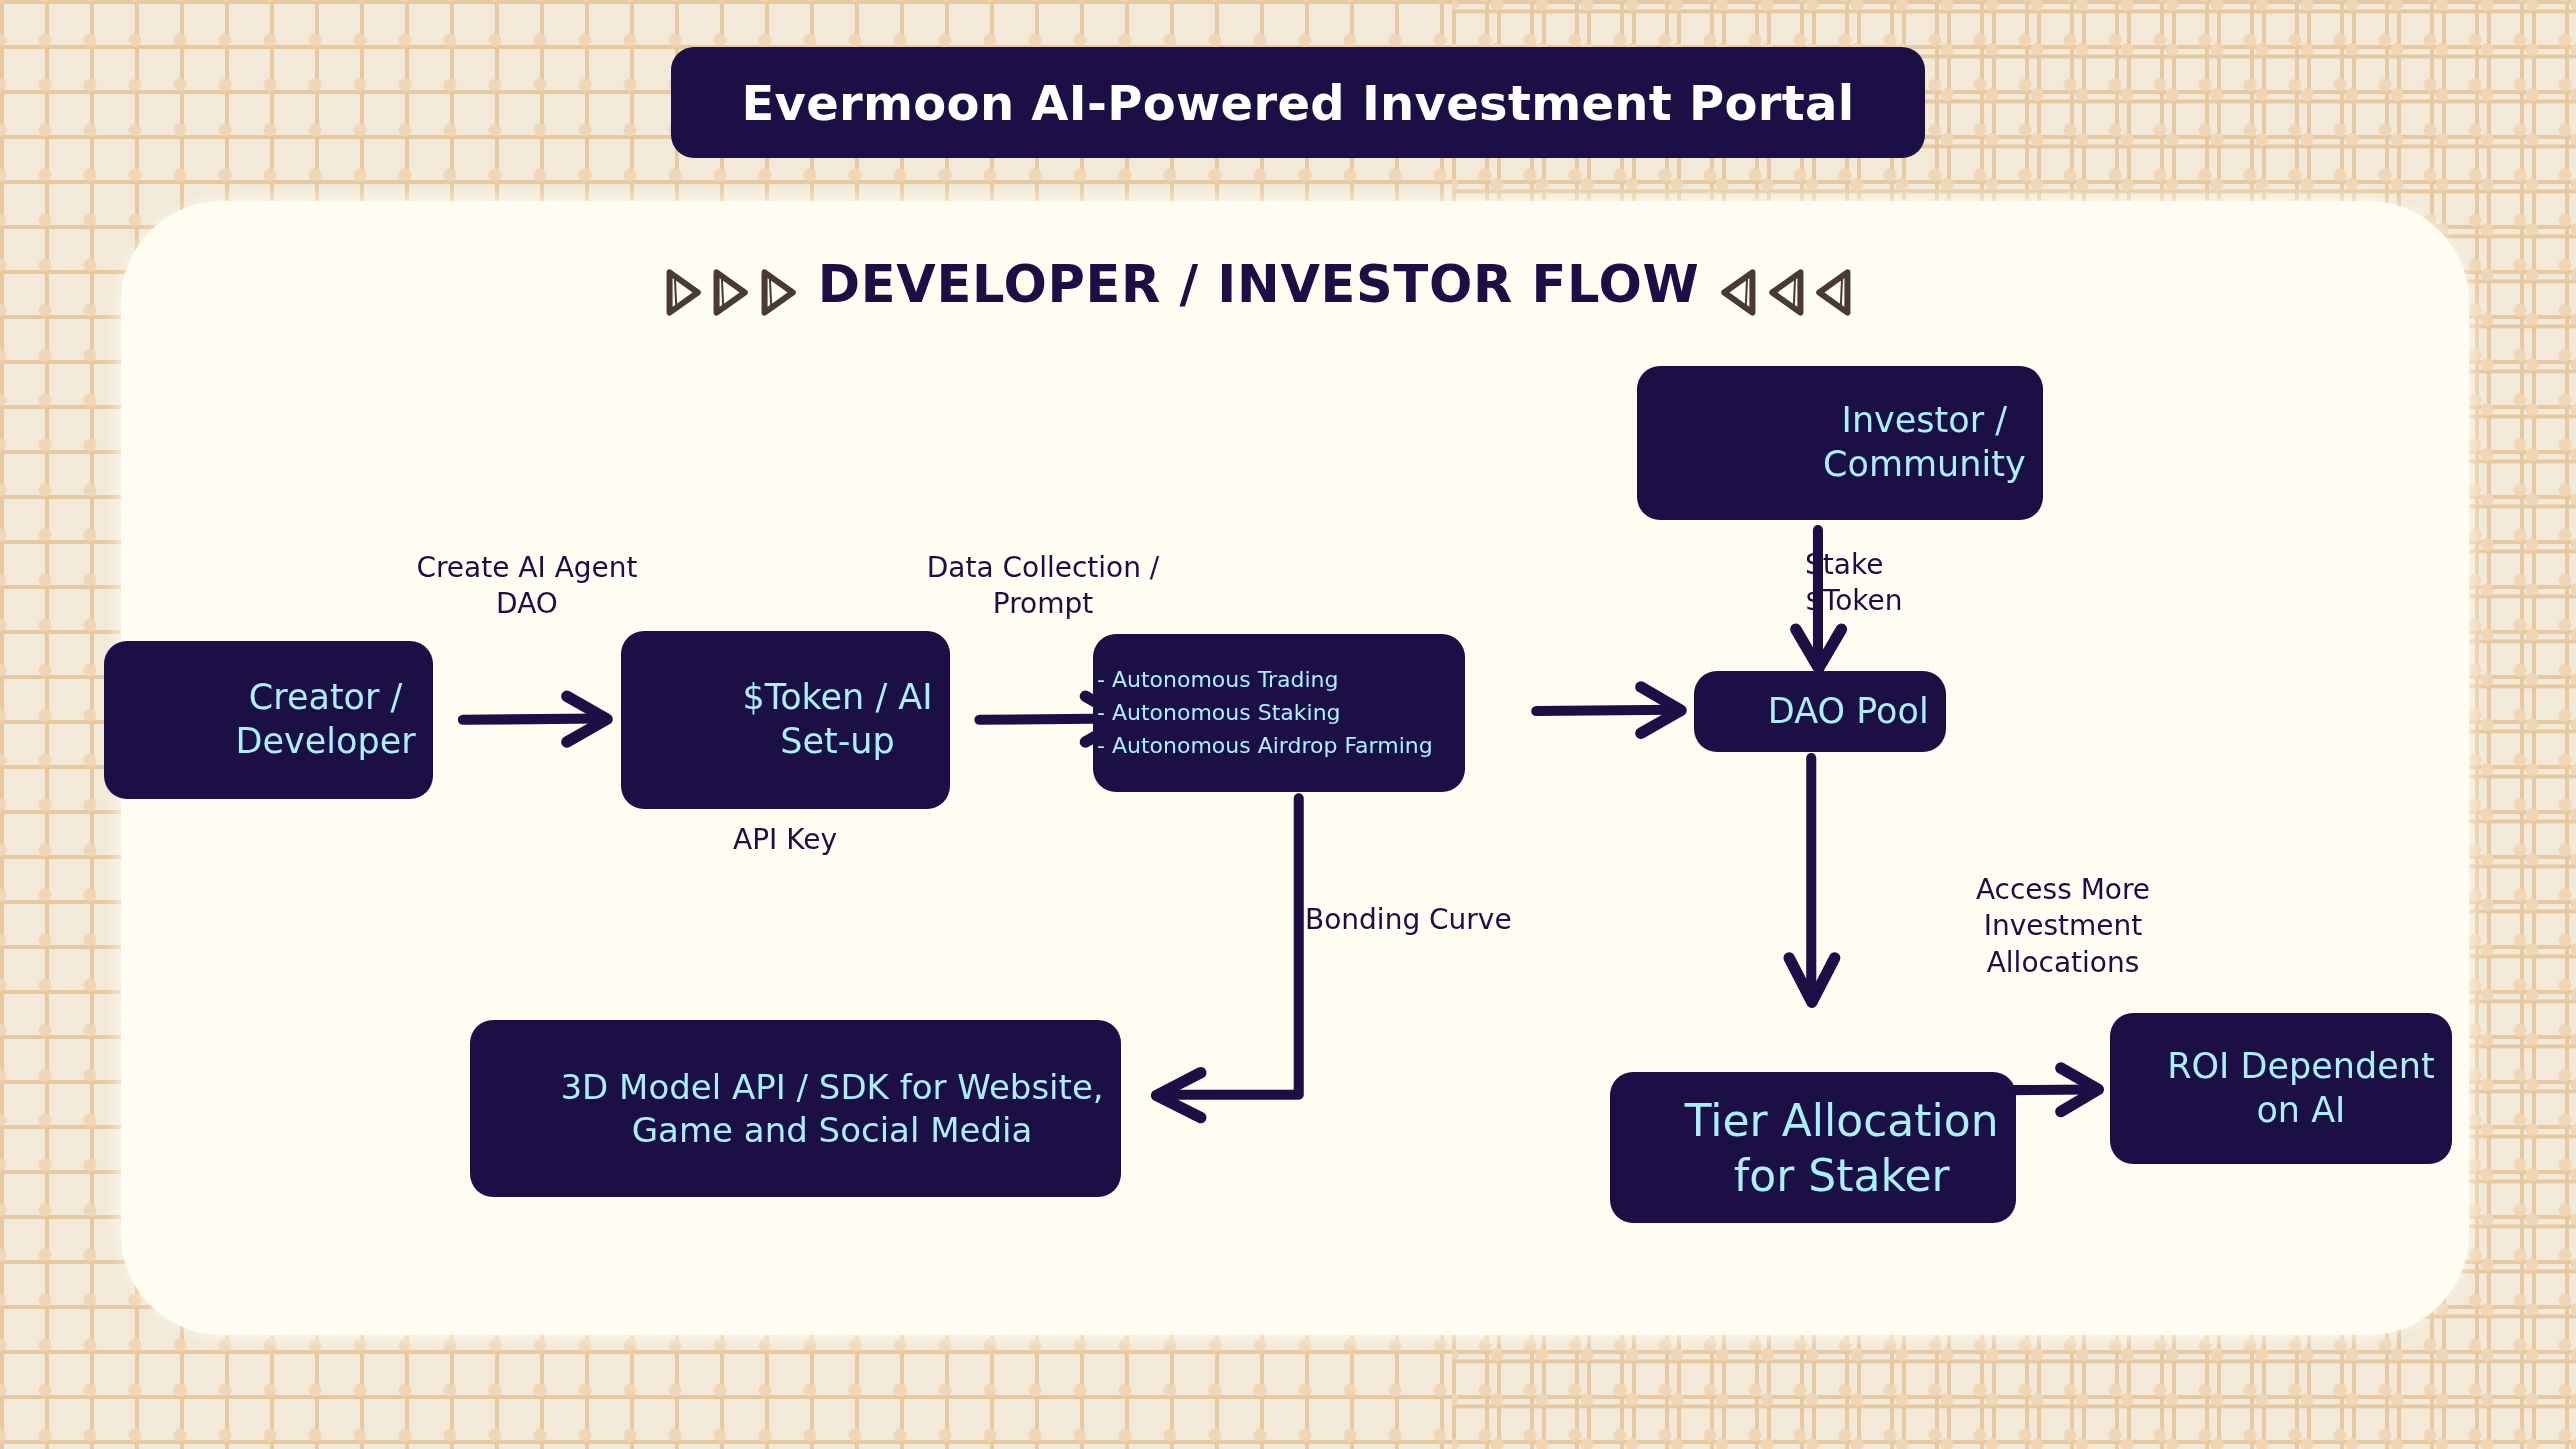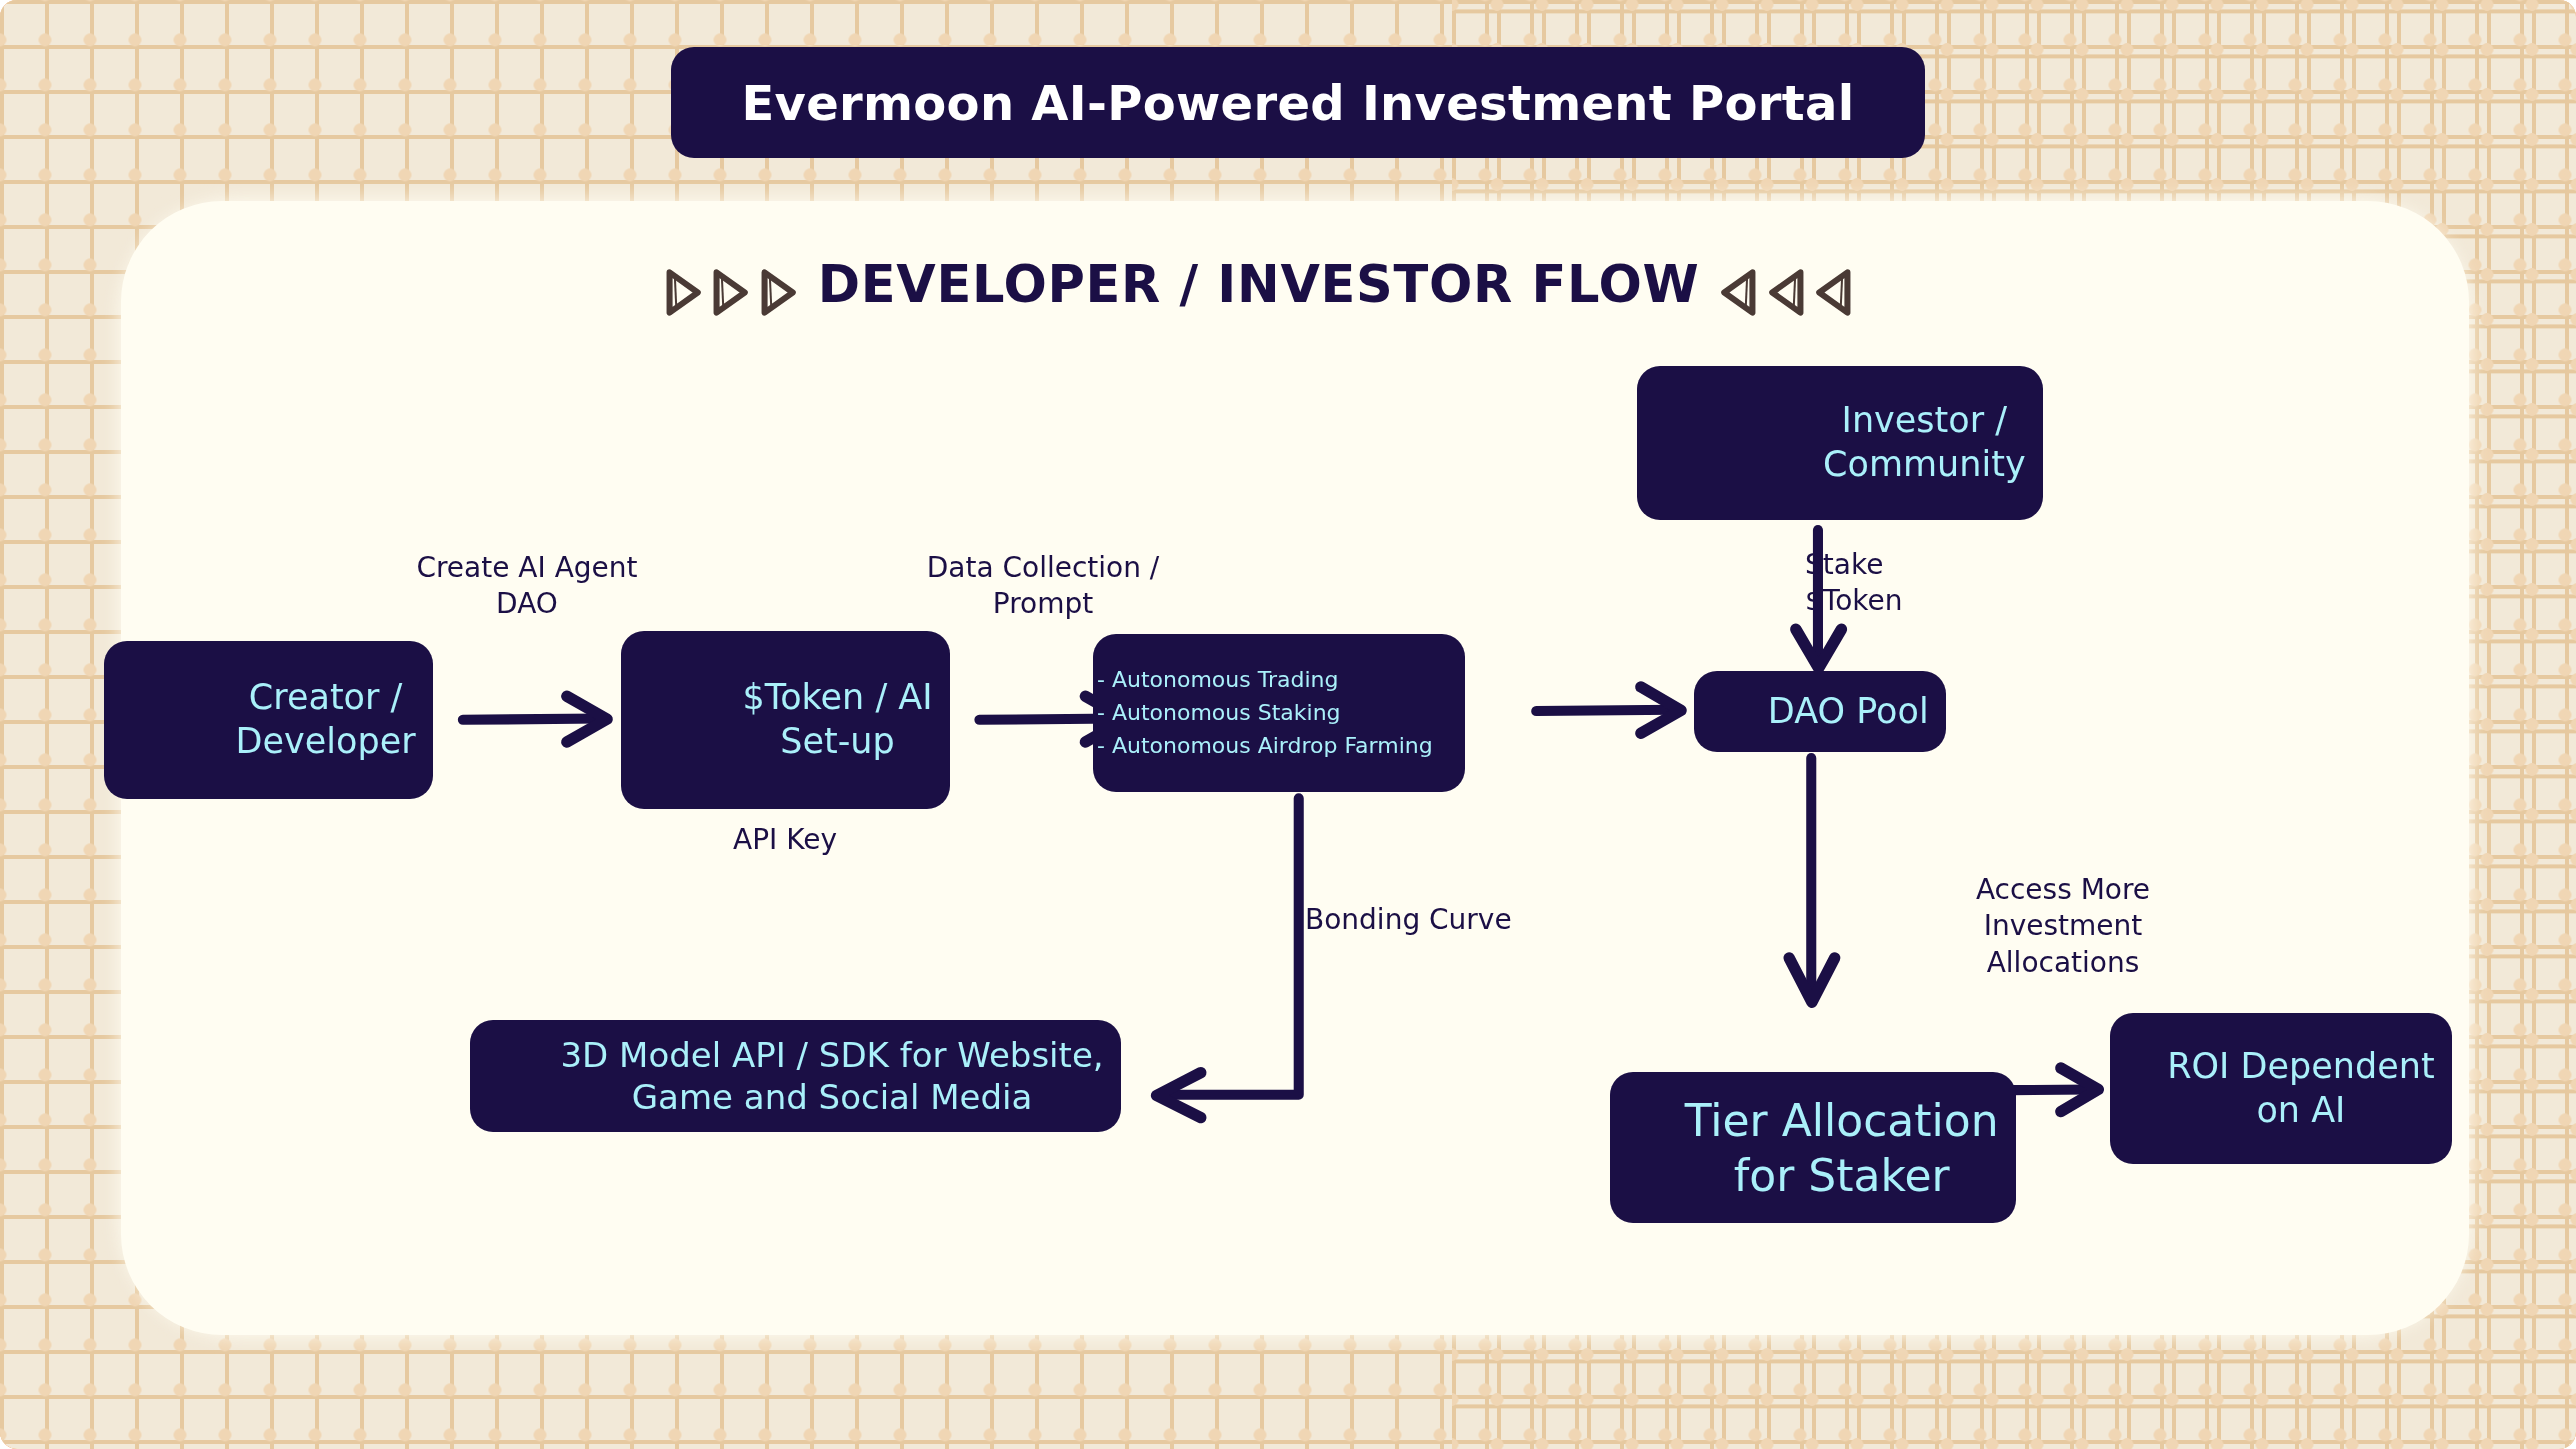--- a/index.html
+++ b/index.html
@@ -7,21 +7,20 @@
     padding: 0;
     background: #ffffff;
   }
   #stage {
     position: relative;
     width: 2576px;
     height: 1449px;
     overflow: hidden;
     font-family: "DejaVu Sans", sans-serif;
     background: #f97316;
-    border-radius: 17px;
   }
 
   
   .bg-paper {
     position: absolute;
     inset: 0;
     background-color: #f2e9d8;
   }
   .bg-grid-lines {
     position: absolute;
@@ -142,21 +141,21 @@
   .node .node-label { display: block; }
 
   .node-creator    { left: 104px;  top: 641px;  width: 329px;  height: 158px; font-size: 35px; }
   .node-token      { left: 621px;  top: 631px;  width: 329px;  height: 178px; font-size: 35px; }
   .node-list       { left: 1093px; top: 634px;  width: 372px;  height: 158px;
                      justify-content: flex-start; text-align: left; font-size: 22px; padding-left: 4px; }
   .node-investor   { left: 1637px; top: 366px;  width: 406px;  height: 154px; font-size: 35px; }
   .node-daopool    { left: 1694px; top: 671px; width: 252px;  height: 81px; font-size: 35px; }
   .node-tier       { left: 1590px; top: 1072px; width: 406px;  height: 151px; font-size: 44px; margin-left: 20px; }
   .node-roi        { left: 2110px; top: 1013px; width: 342px;  height: 151px; font-size: 35px; }
-  .node-3d         { left: 470px;  top: 1020px; width: 651px;  height: 112px; font-size: 34px; }
+  .node-3d         { left: 470px;  top: 1020px; width: 651px;  height: 177px; font-size: 34px; }
 
   .node-list .bullet-line { display: block; white-space: nowrap; margin: 5.4px 0; }
 
   
   .edge-label {
     position: absolute;
     color: #1b0f45;
     font-size: 28px;
     line-height: 1.3;
     text-align: center;

